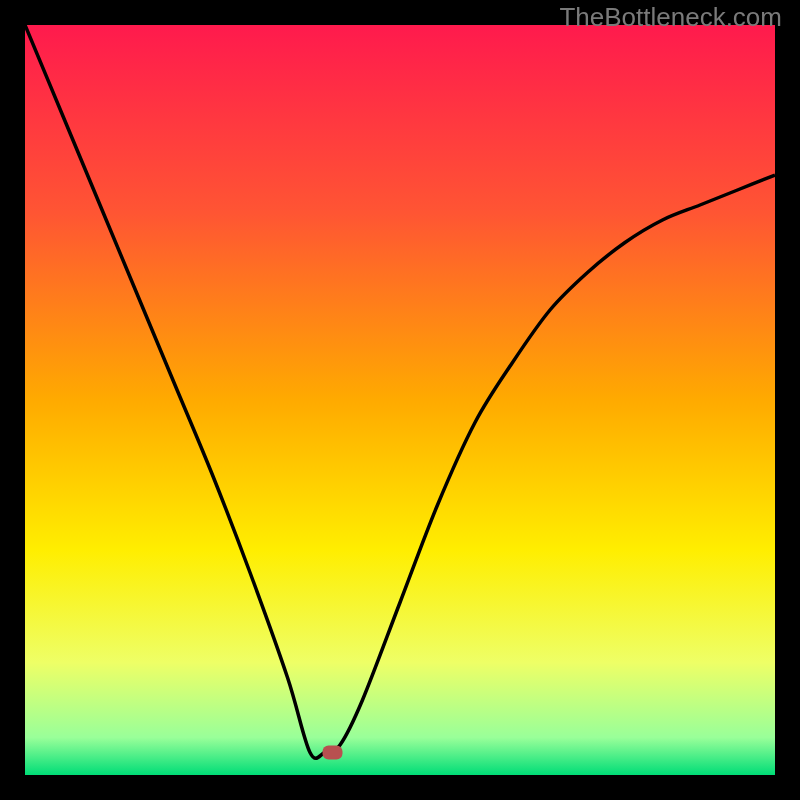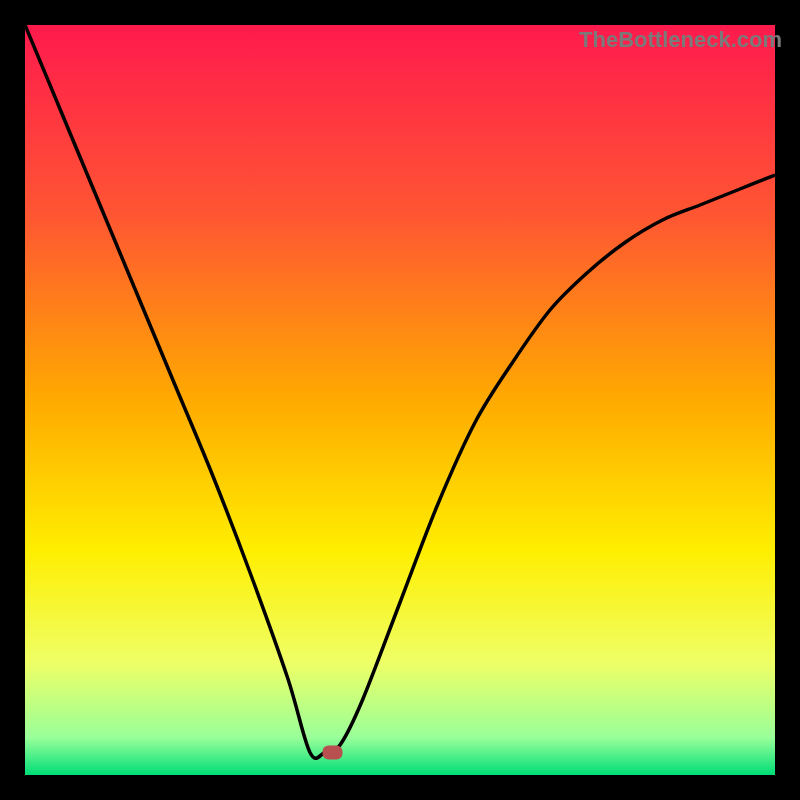--- a/index.html
+++ b/index.html
@@ -12,25 +12,24 @@
       height: 800px;
       background: #000;
       position: relative;
       overflow: hidden;
     }
     .watermark {
       position: absolute;
       top: 2px;
       right: 18px;
       font-family: Arial, sans-serif;
-      font-size: 22px;
-      font-weight: bold;
+      font-size: 26px;
+      font-weight: normal;
       color: #7a7a7a;
       z-index: 10;
-      margin-top: 25px;
     }
     .chart-container {
       position: absolute;
       top: 25px;
       left: 25px;
       width: 750px;
       height: 750px;
     }
     .chart-svg {
       width: 100%;

